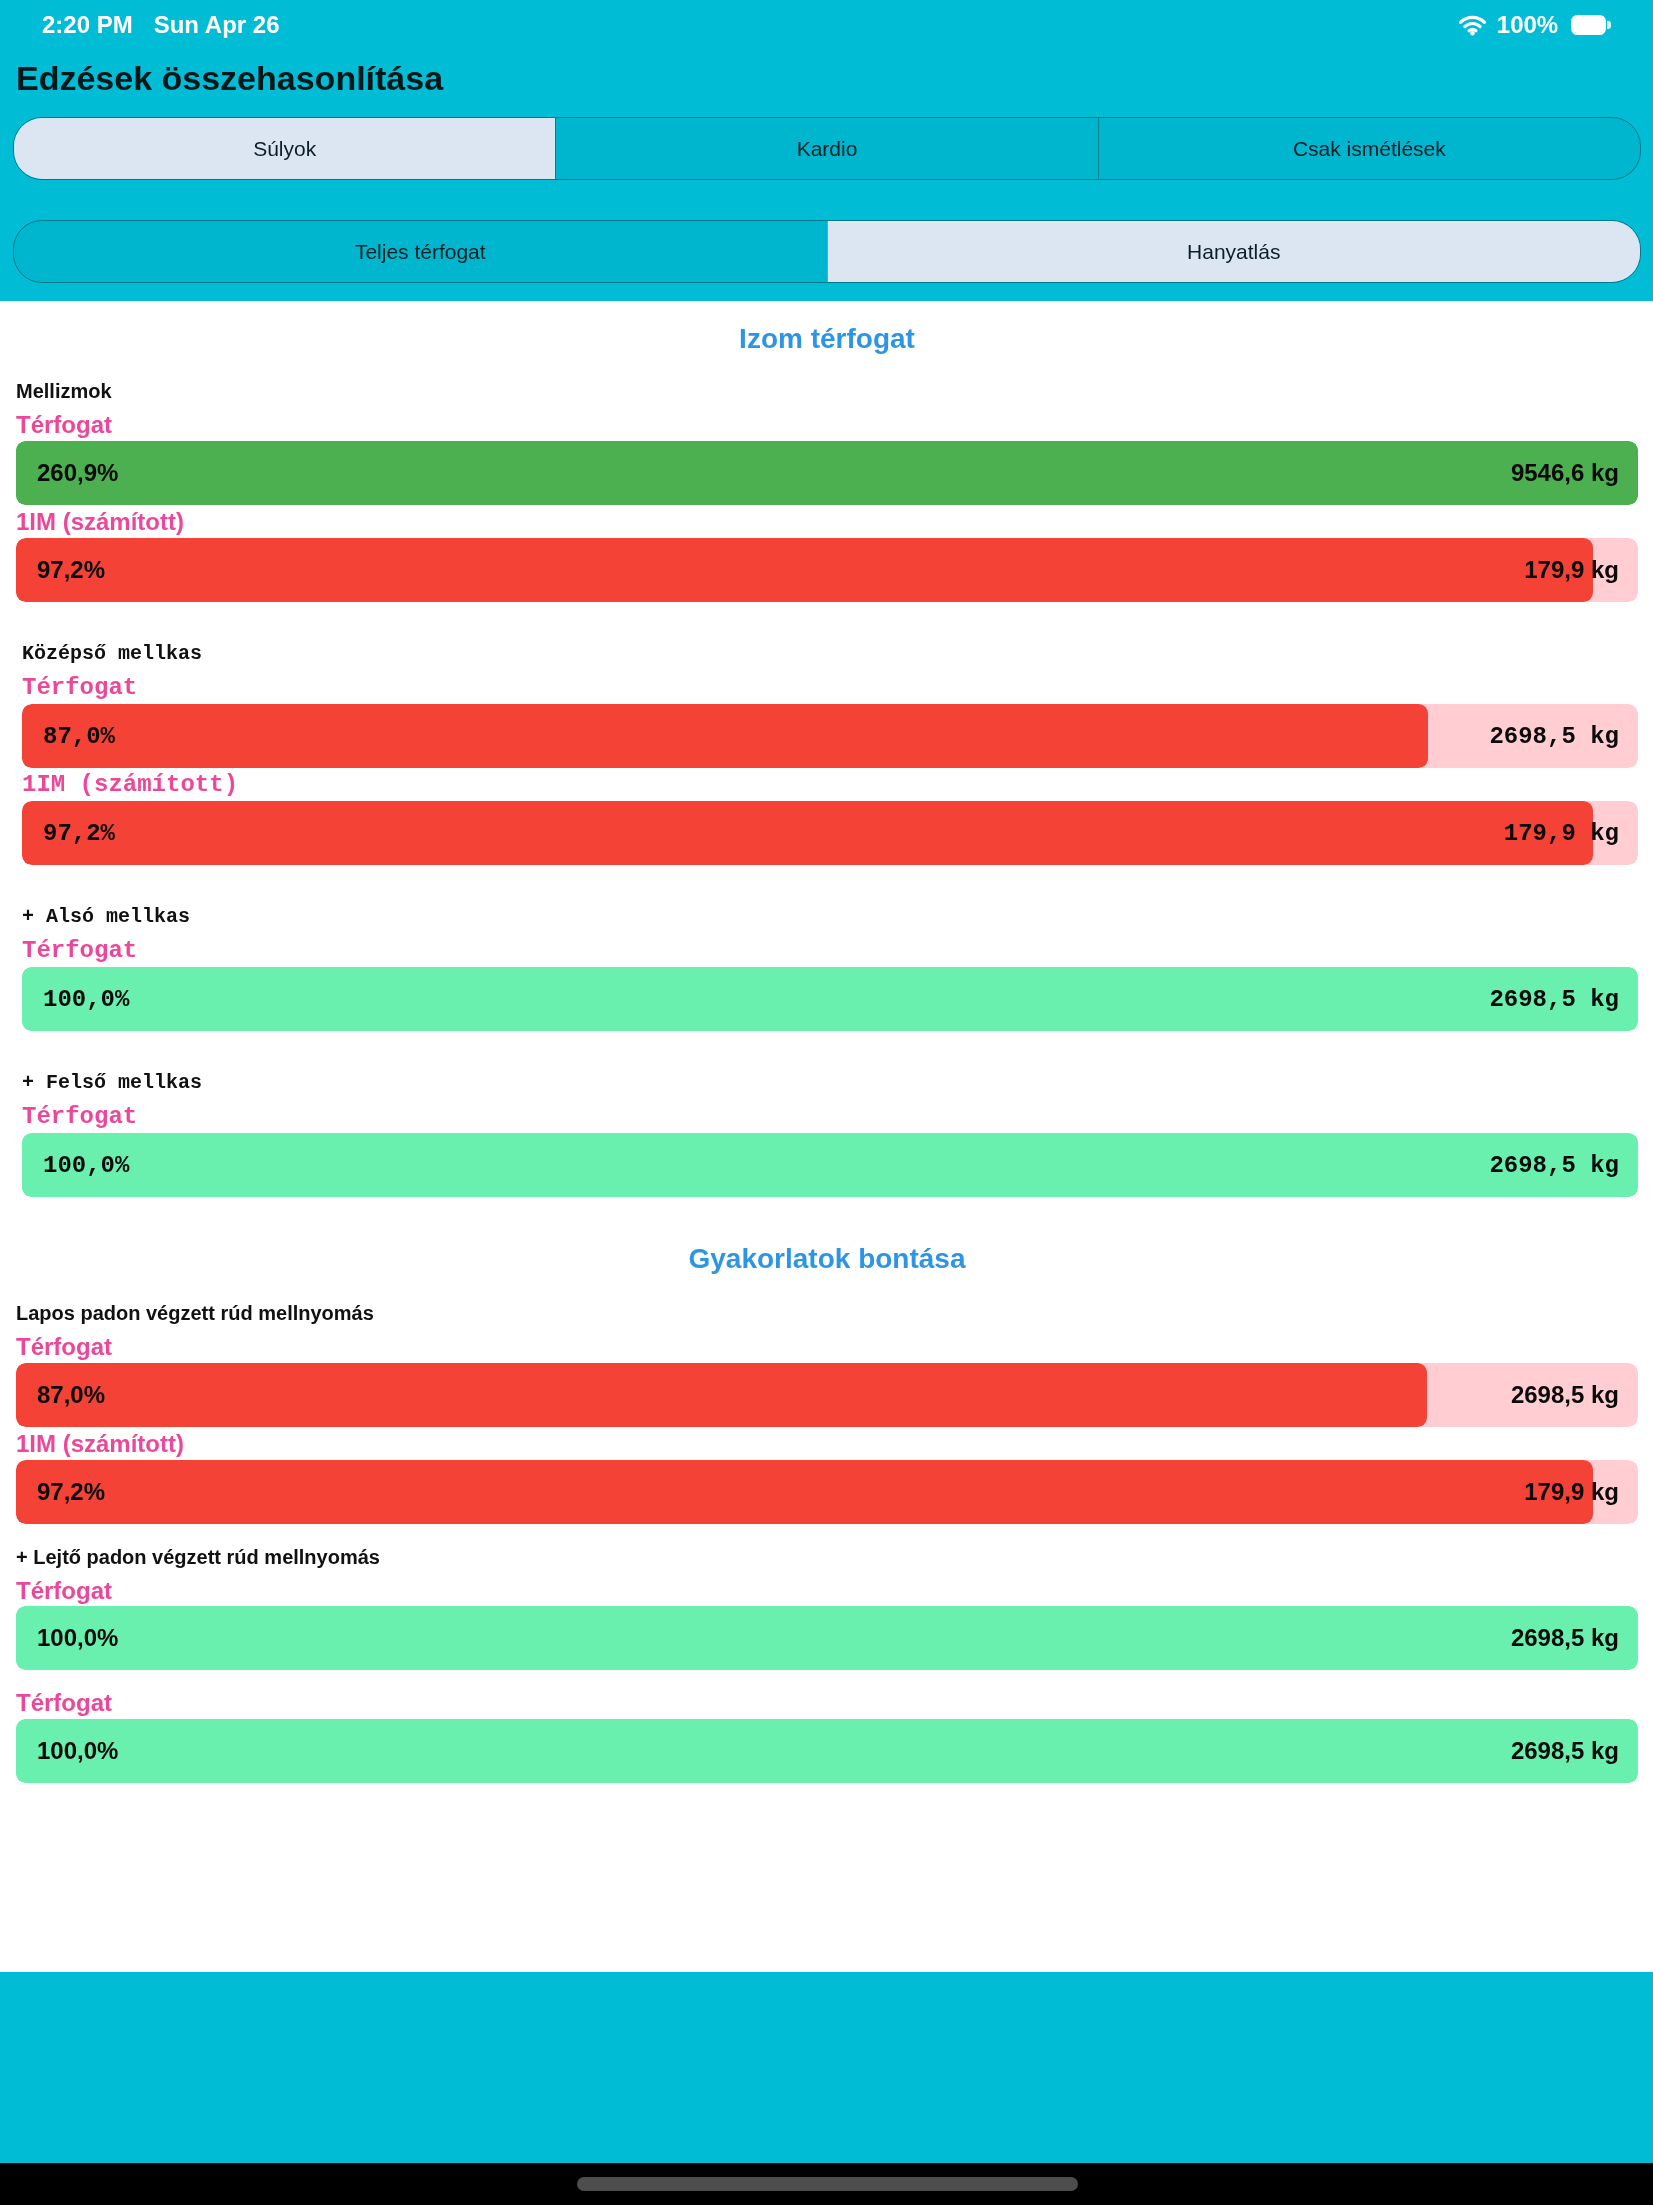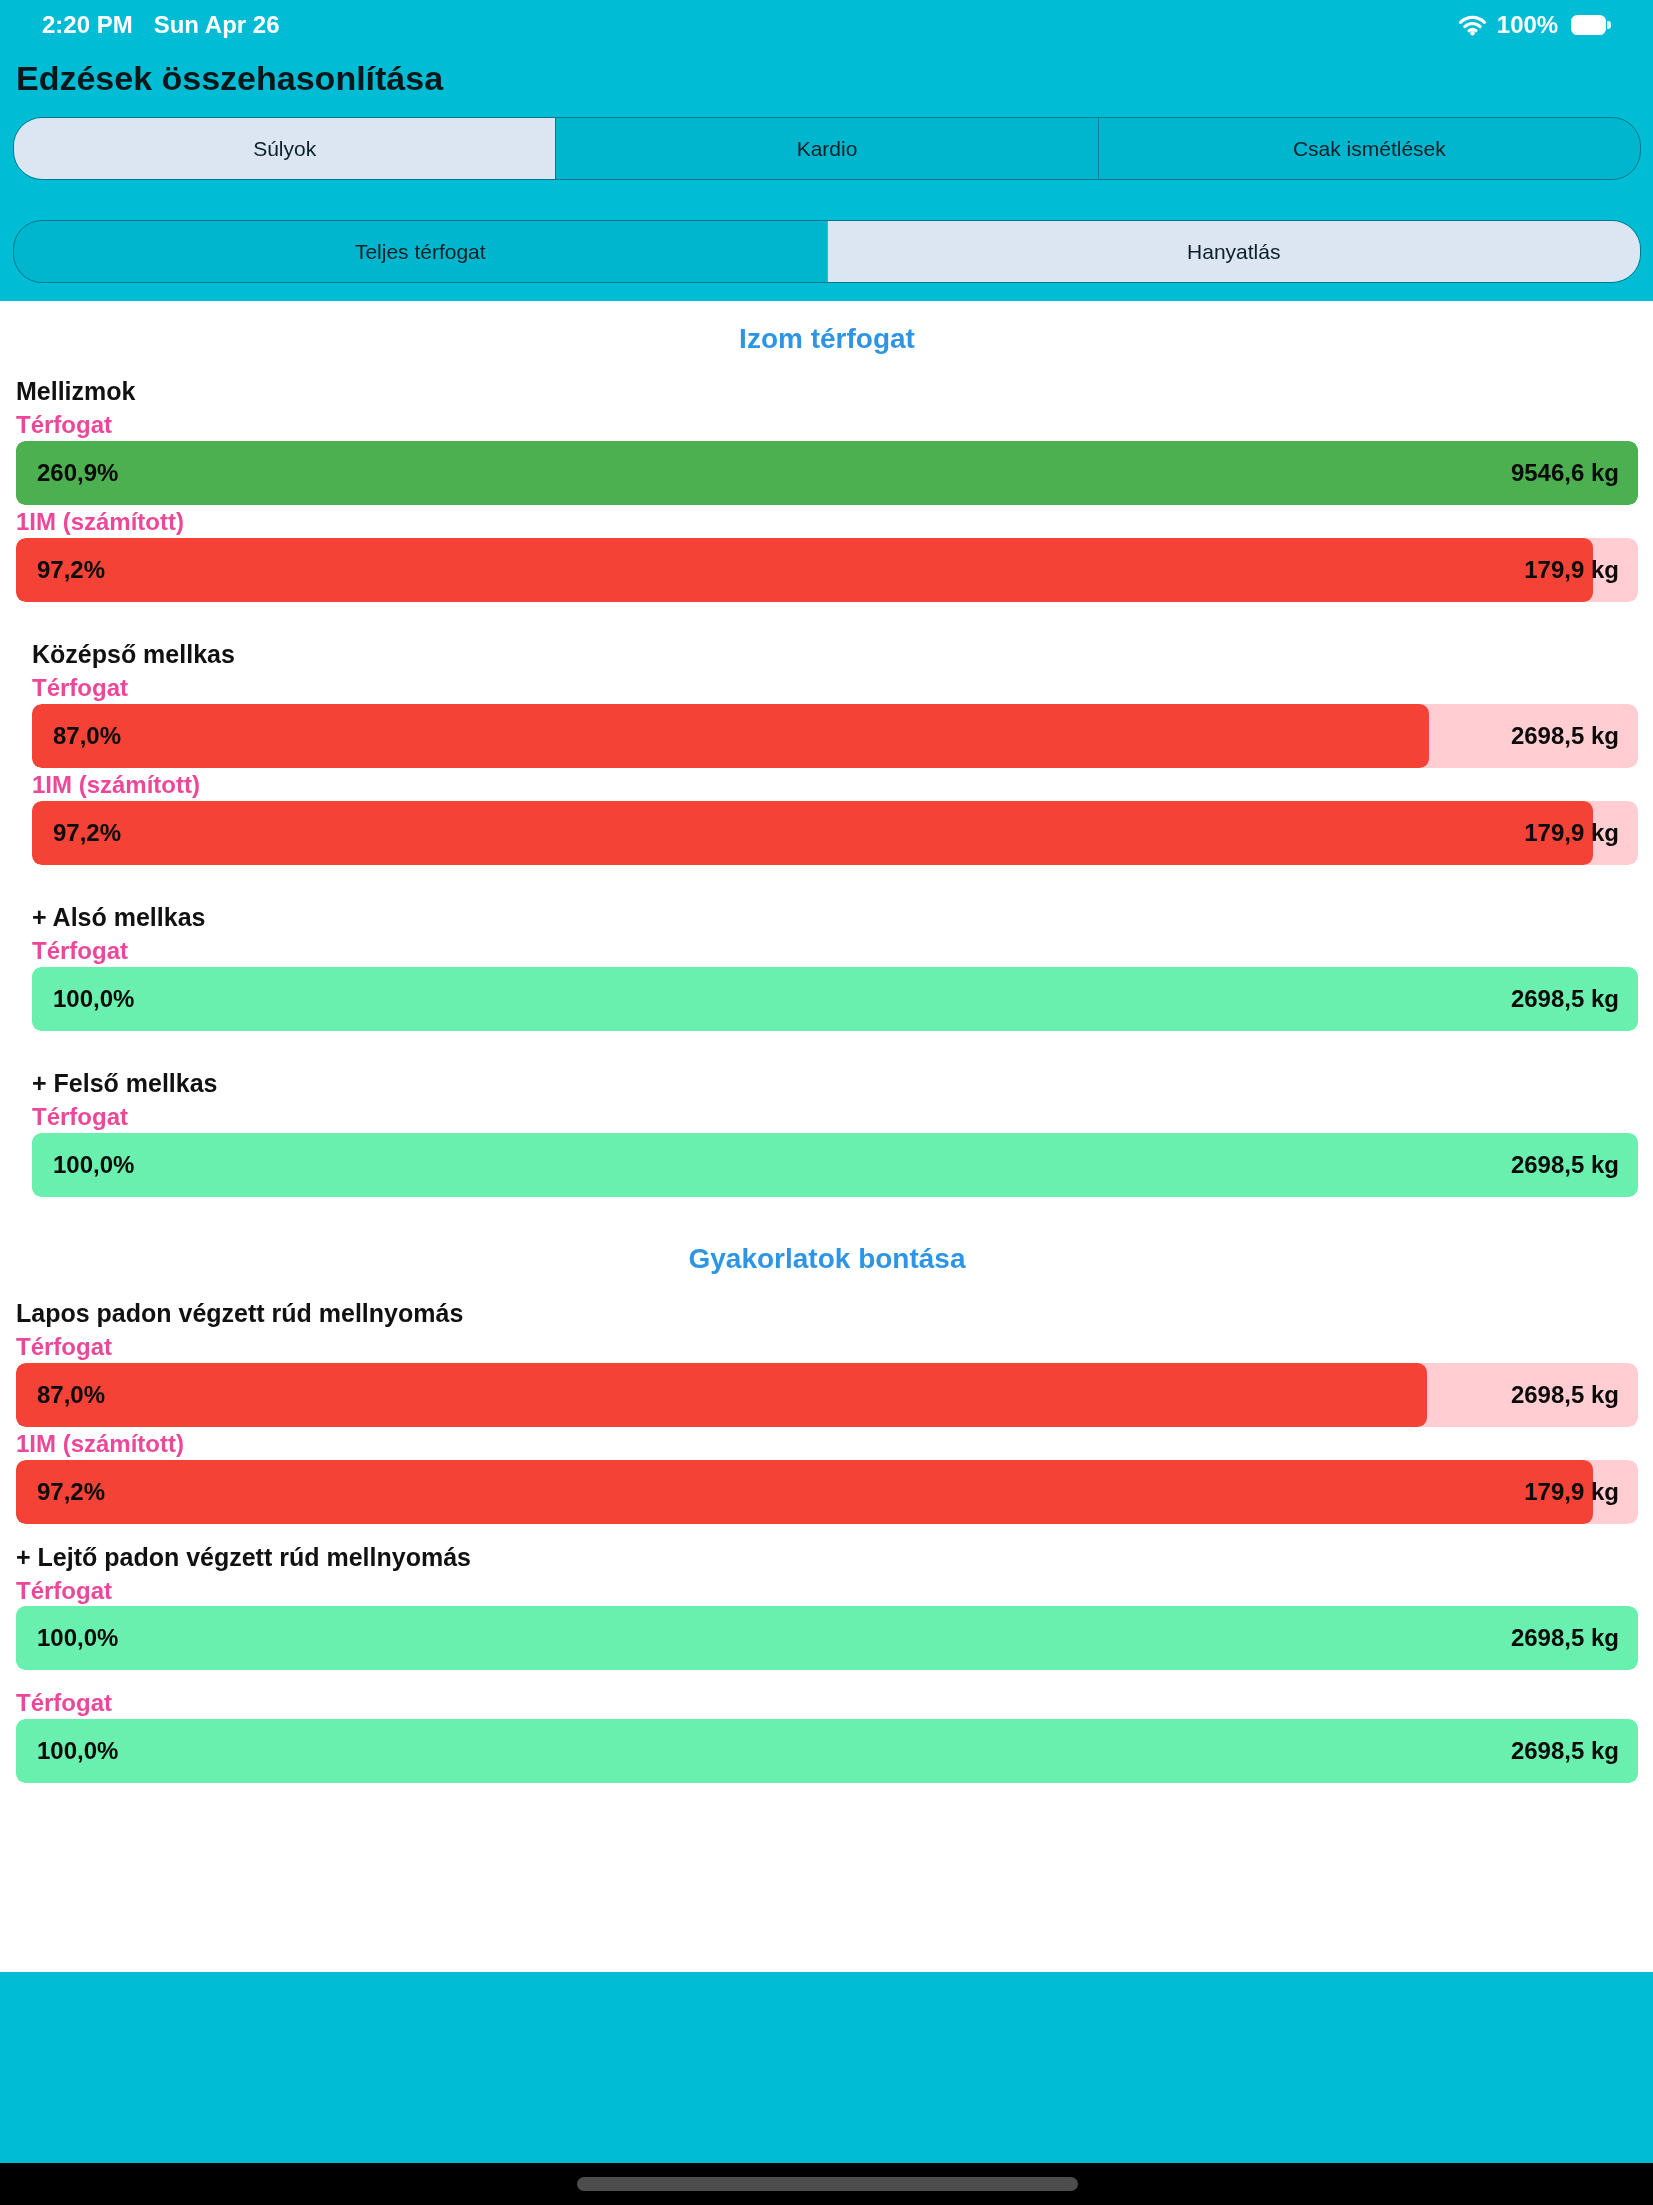--- a/index.html
+++ b/index.html
@@ -69,23 +69,23 @@
     overflow:hidden;
   }
   .sec-heading{
     text-align:center;font-size:28px;line-height:34px;font-weight:700;
     color:#2e95e5;
     margin:21px 0 20px 0;
   }
   .sec-heading.later{margin:45px 0 22.4px 0;}
   .group{margin-bottom:37px;}
   .group.tight{margin-bottom:17.6px;}
-  .group.indent{margin-left:16px;}
+  .group.indent{margin-left:6px;font-family:Liberation Mono, monospace;}
   .group-name{
-    font-size:25px;line-height:30px;font-weight:700;color:#111;
+    font-size:20px;line-height:30px;font-weight:700;color:#111;
     margin-bottom:4px;
   }
   .metric-label{
     font-size:24px;line-height:30px;font-weight:700;color:#ec4899;
     margin:1.6px 0 0.8px 0;
   }
   .bar{
     position:relative;height:64px;border-radius:9.6px;overflow:hidden;
     margin-bottom:2.4px;
   }

